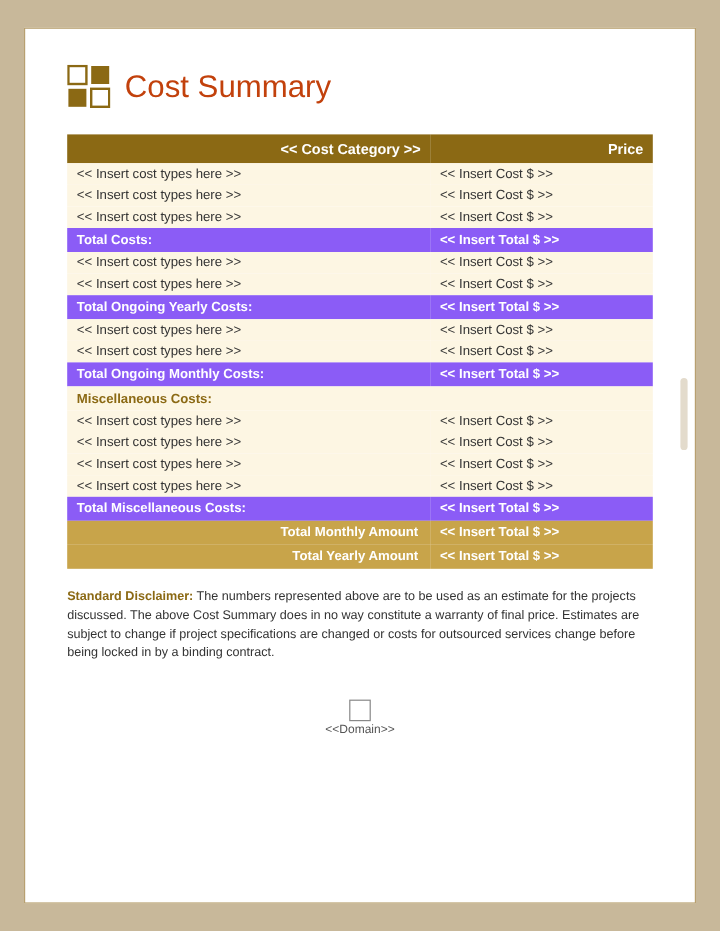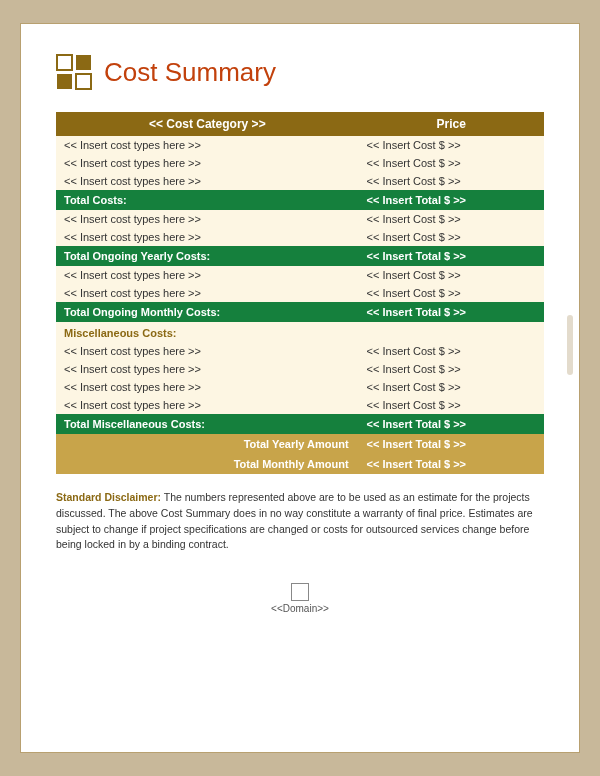--- a/index.html
+++ b/index.html
@@ -39,38 +39,38 @@
     }
     .cost-table {
       width: 100%;
       border-collapse: collapse;
       margin-bottom: 16px;
     }
     .cost-table th {
       background: #8B6914;
       color: #fff;
       padding: 5px 8px;
-      text-align: center;
+      text-align: right;
       font-size: 12px;
       font-weight: bold;
     }
     .cost-table th.price-col {
       width: 38%;
     }
     .cost-table td {
       padding: 3px 8px;
       font-size: 11px;
       color: #333;
       vertical-align: top;
     }
     .row-light {
       background: #fdf6e3;
     }
     .row-total {
-      background: #15803d;
+      background: #8b5cf6;
       color: #fff !important;
       font-weight: bold;
     }
     .row-total td {
       color: #fff;
       font-weight: bold;
       padding: 4px 8px;
     }
     .row-section-header {
       background: #fdf6e3;
@@ -221,25 +221,25 @@
         <td class="insert-text">&lt;&lt; Insert cost types here &gt;&gt;</td>
         <td class="price-cell">&lt;&lt; Insert Cost $ &gt;&gt;</td>
       </tr>
 
       <tr class="row-total">
         <td>Total Miscellaneous Costs:</td>
         <td>&lt;&lt; Insert Total $ &gt;&gt;</td>
       </tr>
 
       <tr class="row-summary">
+        <td class="label-cell" style="text-align:right; padding-right:10px; font-weight:bold; color:#fff;">Total Monthly Amount</td>
+        <td style="color:#fff; font-weight:bold;">&lt;&lt; Insert Total $ &gt;&gt;</td>
+      </tr>
+      <tr class="row-summary">
         <td class="label-cell" style="text-align:right; padding-right:10px; font-weight:bold; color:#fff;">Total Yearly Amount</td>
-        <td style="color:#fff; font-weight:bold;">&lt;&lt; Insert Total $ &gt;&gt;</td>
-      </tr>
-      <tr class="row-summary">
-        <td class="label-cell" style="text-align:right; padding-right:10px; font-weight:bold; color:#fff;">Total Monthly Amount</td>
         <td style="color:#fff; font-weight:bold;">&lt;&lt; Insert Total $ &gt;&gt;</td>
       </tr>
     </tbody>
   </table>
 
   <div class="disclaimer">
     <span class="disclaimer-label">Standard Disclaimer:</span><span> The numbers represented above are to be used as an estimate for the projects discussed. The above Cost Summary does in no way constitute a warranty of final price.  Estimates are subject to change if project specifications are changed or costs for outsourced services change before being locked in by a binding contract.</span>
   </div>
 
   <div class="footer">

